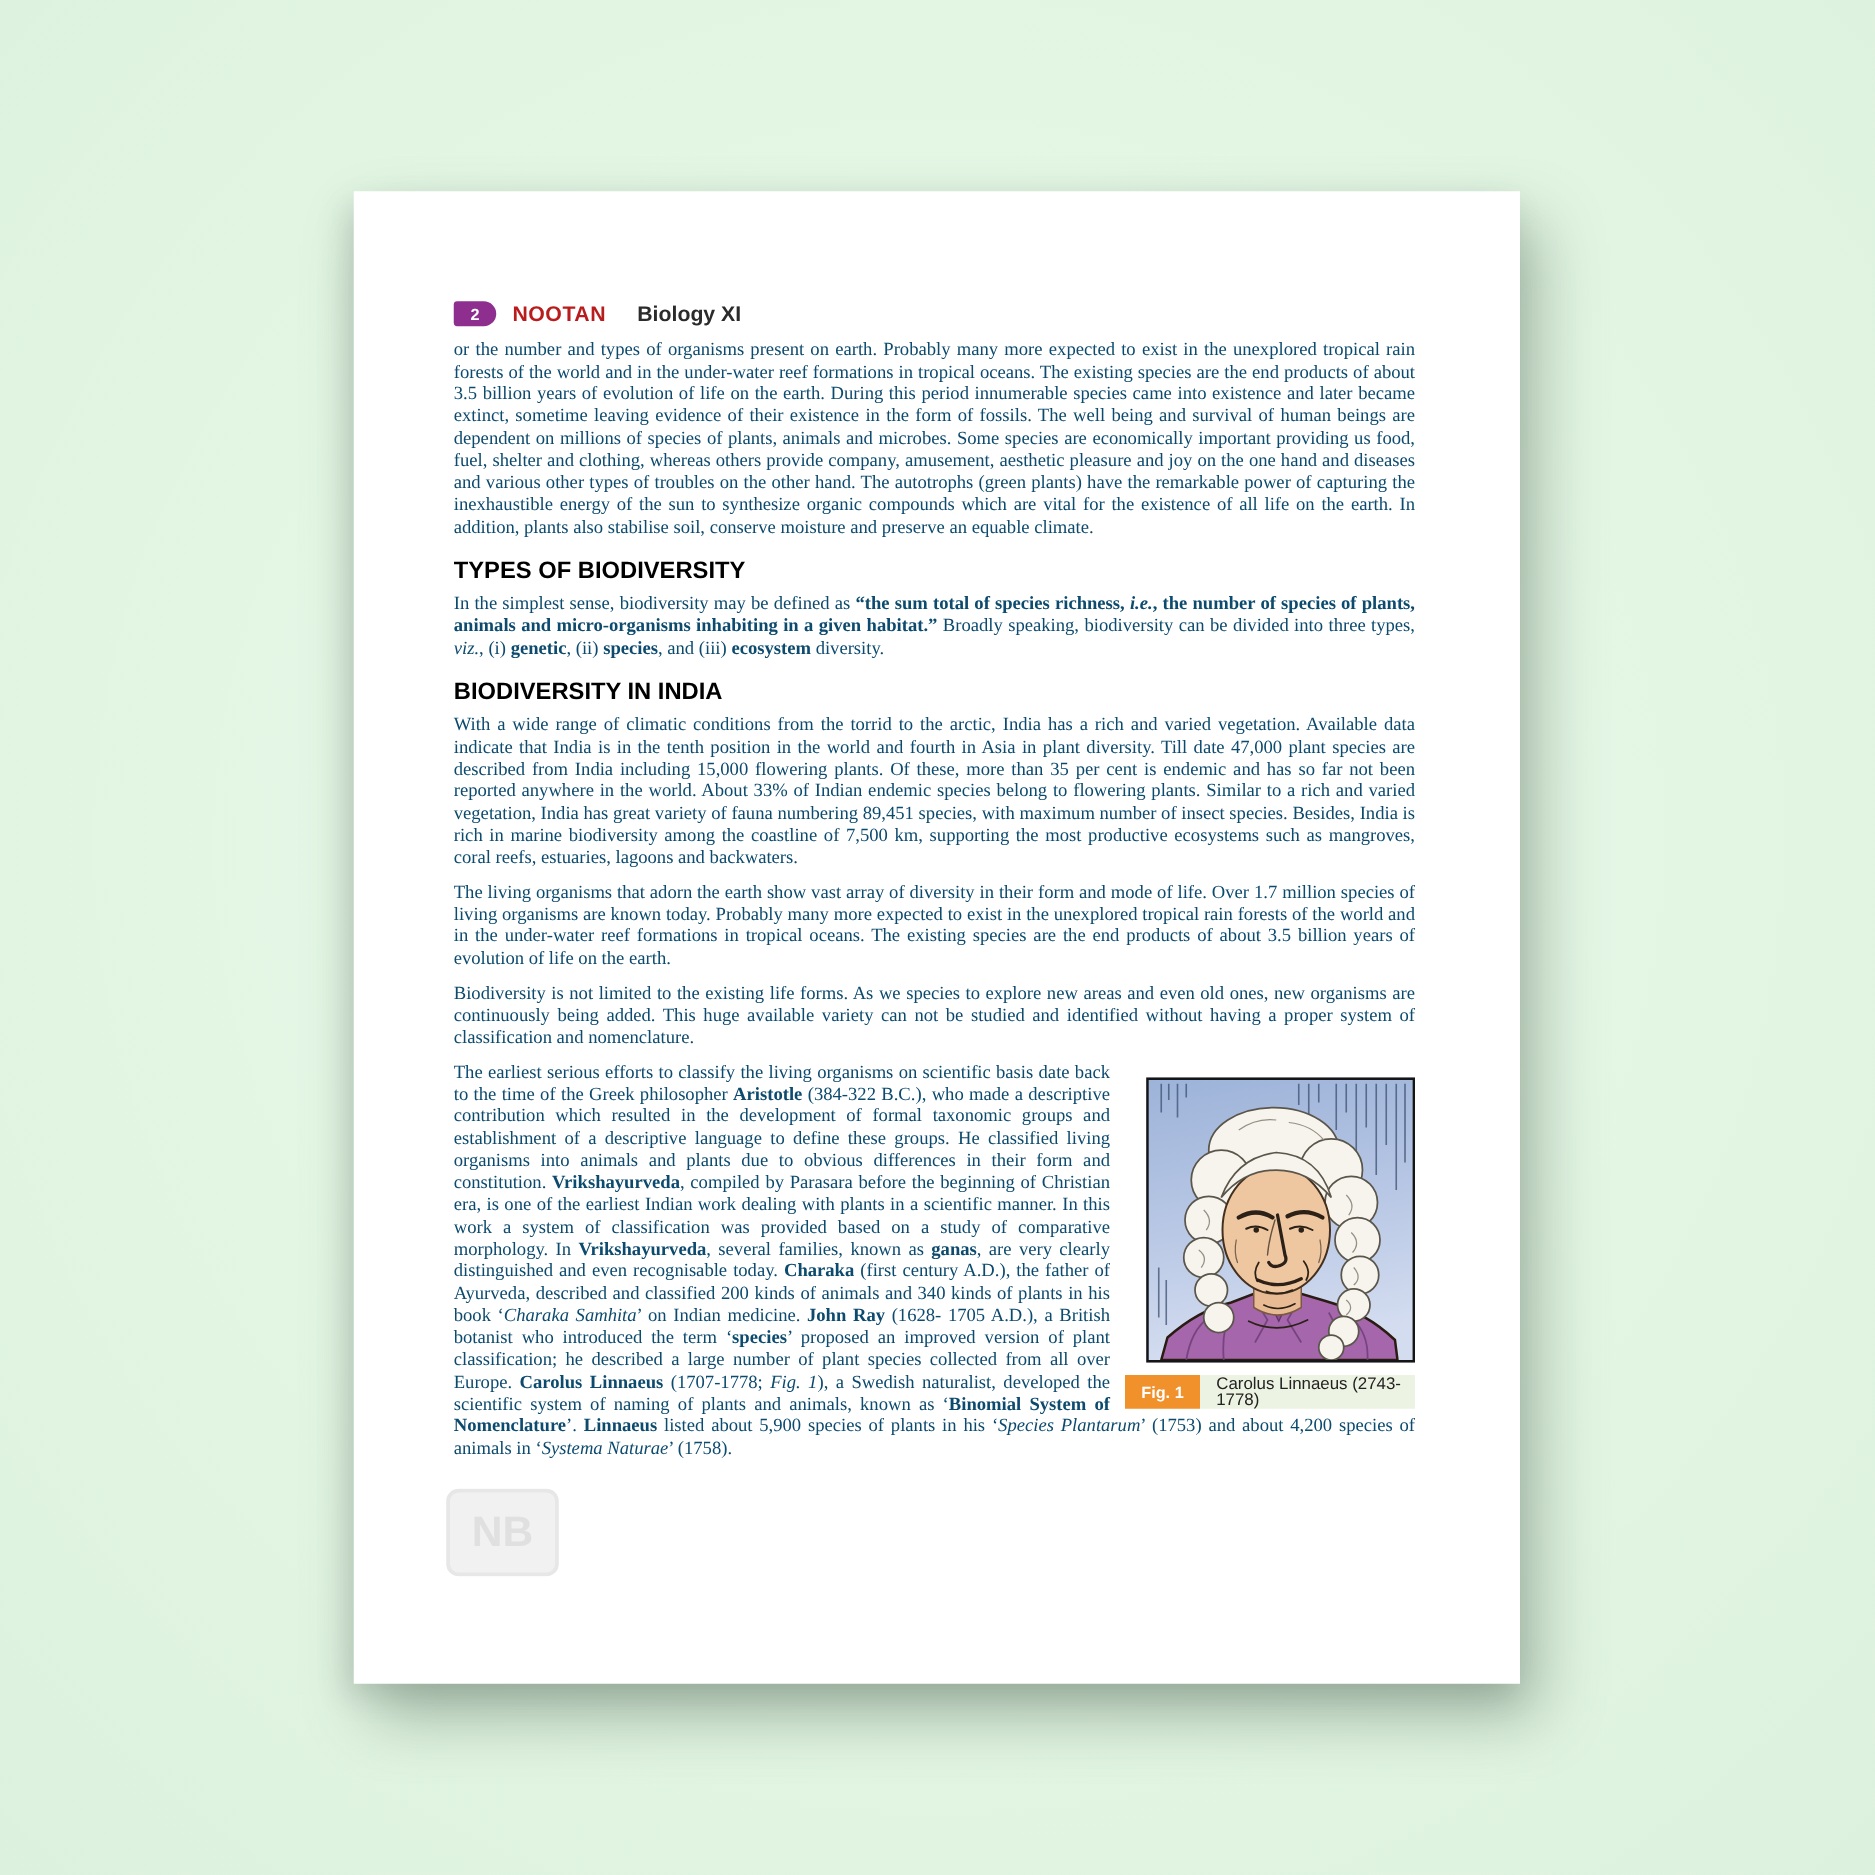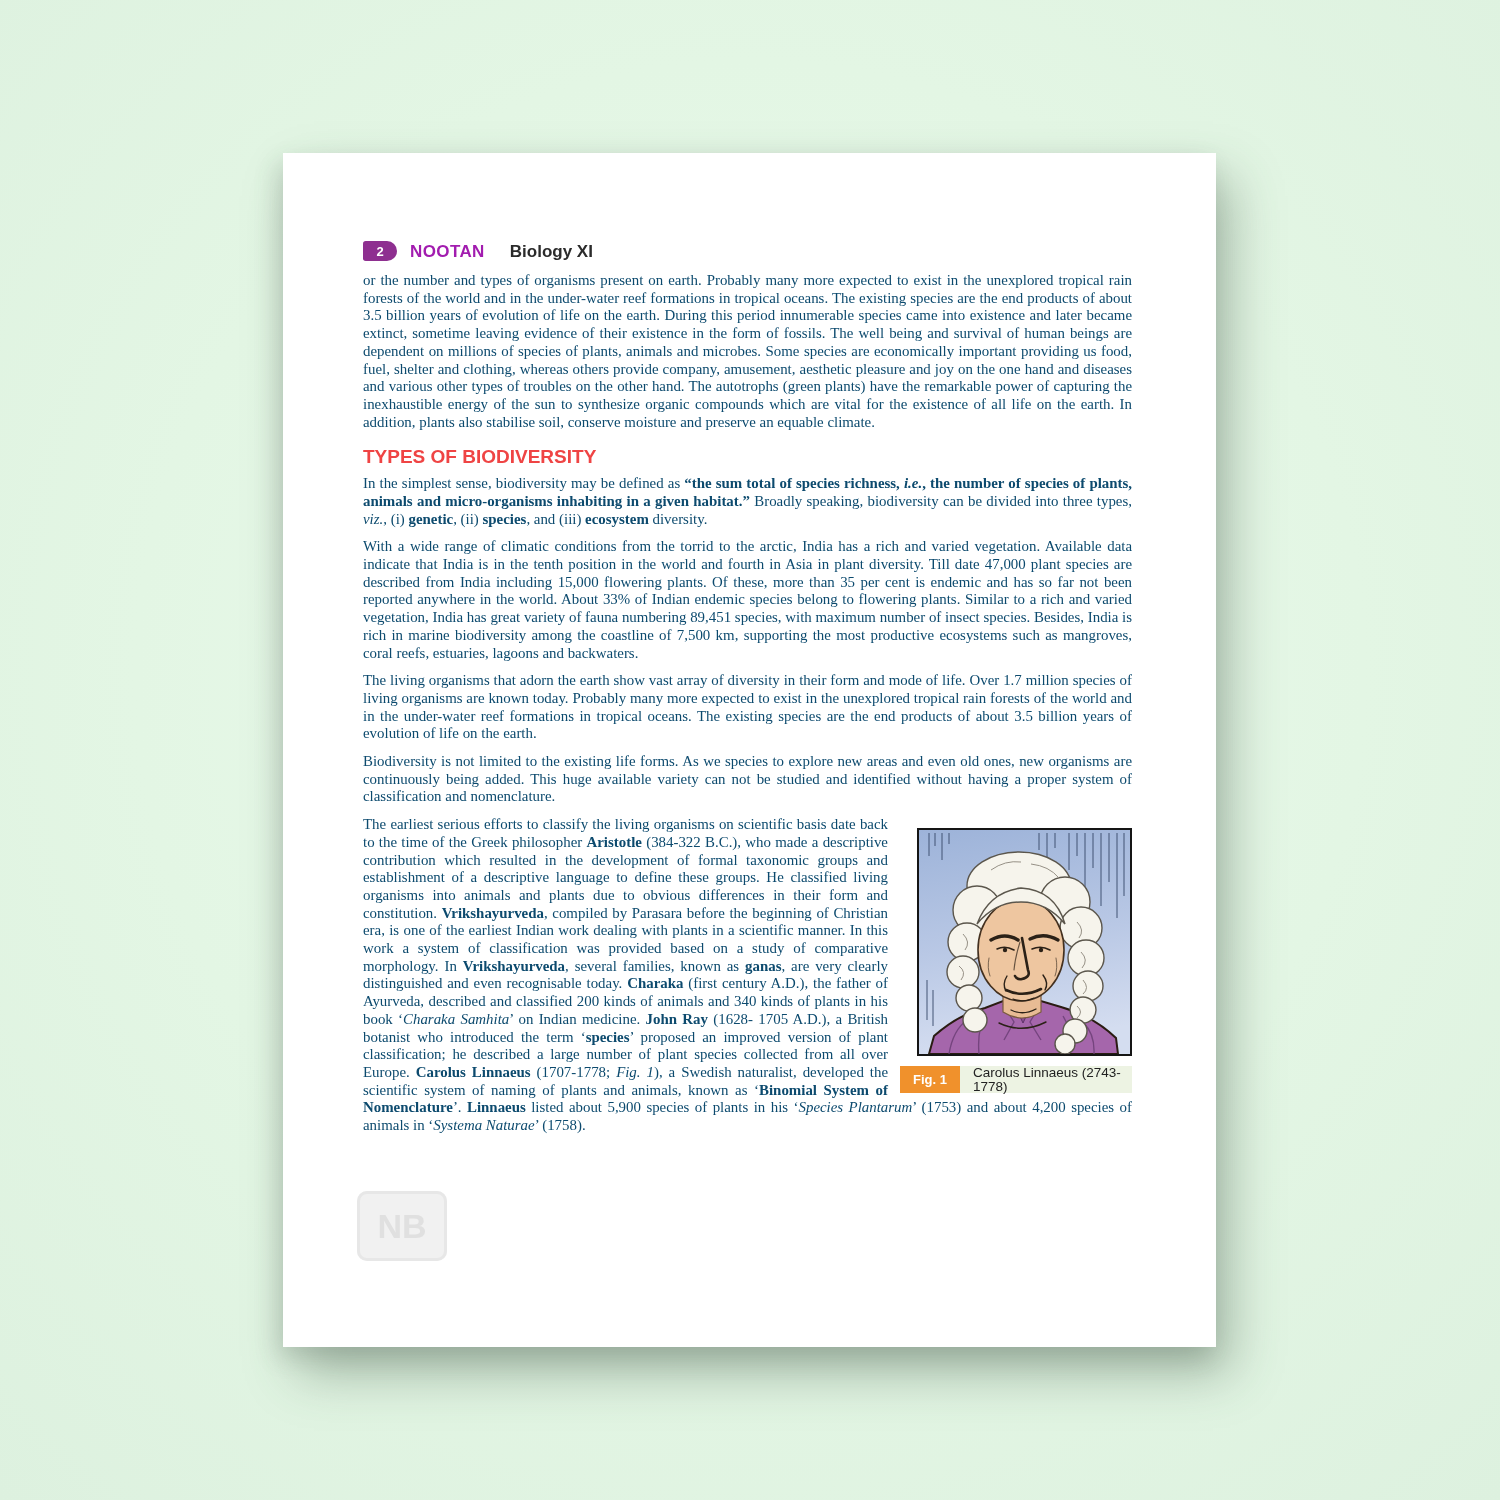--- a/index.html
+++ b/index.html
@@ -20,37 +20,37 @@
   }
   
   .hdr { display:flex; align-items:center; margin-bottom:11px; position:relative; z-index:1; }
   .pagenum {
     display:inline-flex; align-items:center; justify-content:center;
     min-width:34px; height:20px;
     background:#8e2f90; color:#fff;
     border-radius:3px 11px 11px 3px;
     font:700 13px/1 "Liberation Sans", sans-serif;
   }
-  .series { margin-left:13px; color:#a21caf; font:800 17px/1 "Liberation Sans", sans-serif; letter-spacing:.4px; }
+  .series { margin-left:13px; color:#b91c1c; font:800 17px/1 "Liberation Sans", sans-serif; letter-spacing:.4px; }
   .subject { margin-left:8px; color:#2b2b2b; font:600 17px/1 "Liberation Sans", sans-serif;padding-left:17px; }
   
   p.body {
     font-size:14.9px; line-height:17.7px; color:#0c4a6e;
     text-align: justify;
     margin-bottom:10px;
     position:relative; z-index:1;
   }
   .b { font-weight:700; }
   .i { font-style:italic; }
   h2.sec {
     font:700 19px/1.15 "Liberation Sans", sans-serif;
     margin:15px 0 7px;
     position:relative; z-index:1;
   }
-  h2.green { color:#ef4444; }
+  h2.green { color:#000000; }
   h2.red   { color:#e23a3c; text-align:center; font-size:20px; margin:18px 0 9px; }
   
   .history { position:relative; z-index:1; }
   .fig { float:right; width:232px; margin:12px 0 6px 12px; }
   .portrait {
     margin-left:17px; width:215px; height:228px;
     border:2px solid #151515; background:#b3c3e2;
   }
   .portrait svg { display:block; width:100%; height:100%; }
   .figcap { display:flex; margin-top:10px; height:27px; }
@@ -85,20 +85,21 @@
     <span class="pagenum">2</span>
     <span class="series">NOOTAN</span>
     <span class="subject">Biology XI</span>
   </div>
 
   <p class="body"><span>or the number and types of organisms present on earth. Probably many more expected to exist in the unexplored tropical rain forests of the world and in the under-water reef formations in tropical oceans. The existing species are the end products of about 3.5 billion years of evolution of life on the earth. During this period innumerable species came into existence and later became extinct, sometime leaving evidence of their existence in the form of fossils. The well being and survival of human beings are dependent on millions of species of plants, animals and microbes. Some species are economically important providing us food, fuel, shelter and clothing, whereas others provide company, amusement, aesthetic pleasure and joy on the one hand and diseases and various other types of troubles on the other hand. The autotrophs (green plants) have the remarkable power of capturing the inexhaustible energy of the sun to synthesize organic compounds which are vital for the existence of all life on the earth. In addition, plants also stabilise soil, conserve moisture and preserve an equable climate.</span></p>
 
   <h2 class="sec green">TYPES OF BIODIVERSITY</h2>
   <p class="body"><span>In the simplest sense, biodiversity may be defined as </span><span class="b">“the sum total of species richness, </span><span class="b i">i.e.</span><span class="b">, the number of species of plants, animals and micro-organisms inhabiting in a given habitat.”</span><span> Broadly speaking, biodiversity can be divided into three types, </span><span class="i">viz.</span><span>, (i) </span><span class="b">genetic</span><span>, (ii) </span><span class="b">species</span><span>, and (iii) </span><span class="b">ecosystem</span><span> diversity.</span></p>
 
+  <h2 class="sec green">BIODIVERSITY IN INDIA</h2>
   <p class="body"><span>With a wide range of climatic conditions from the torrid to the arctic, India has a rich and varied vegetation. Available data indicate that India is in the tenth position in the world and fourth in Asia in plant diversity. Till date 47,000 plant species are described from India including 15,000 flowering plants. Of these, more than 35 per cent is endemic and has so far not been reported anywhere in the world. About 33% of Indian endemic species belong to flowering plants. Similar to a rich and varied vegetation, India has great variety of fauna numbering 89,451 species, with maximum number of insect species. Besides, India is rich in marine biodiversity among the coastline of 7,500 km, supporting the most productive ecosystems such as mangroves, coral reefs, estuaries, lagoons and backwaters.</span></p>
   <p class="body"><span>The living organisms that adorn the earth show vast array of diversity in their form and mode of life. Over 1.7 million species of living organisms are known today. Probably many more expected to exist in the unexplored tropical rain forests of the world and in the under-water reef formations in tropical oceans. The existing species are the end products of about 3.5 billion years of evolution of life on the earth.</span></p>
   <p class="body"><span>Biodiversity is not limited to the existing life forms. As we species to explore new areas and even old ones, new organisms are continuously being added. This huge available variety can not be studied and identified without having a proper system of classification and nomenclature.</span></p>
 
 
   <div class="history">
     <figure class="fig">
       <div class="portrait">
         <svg viewBox="0 0 211 224" preserveAspectRatio="none" aria-hidden="true">
           <defs>

